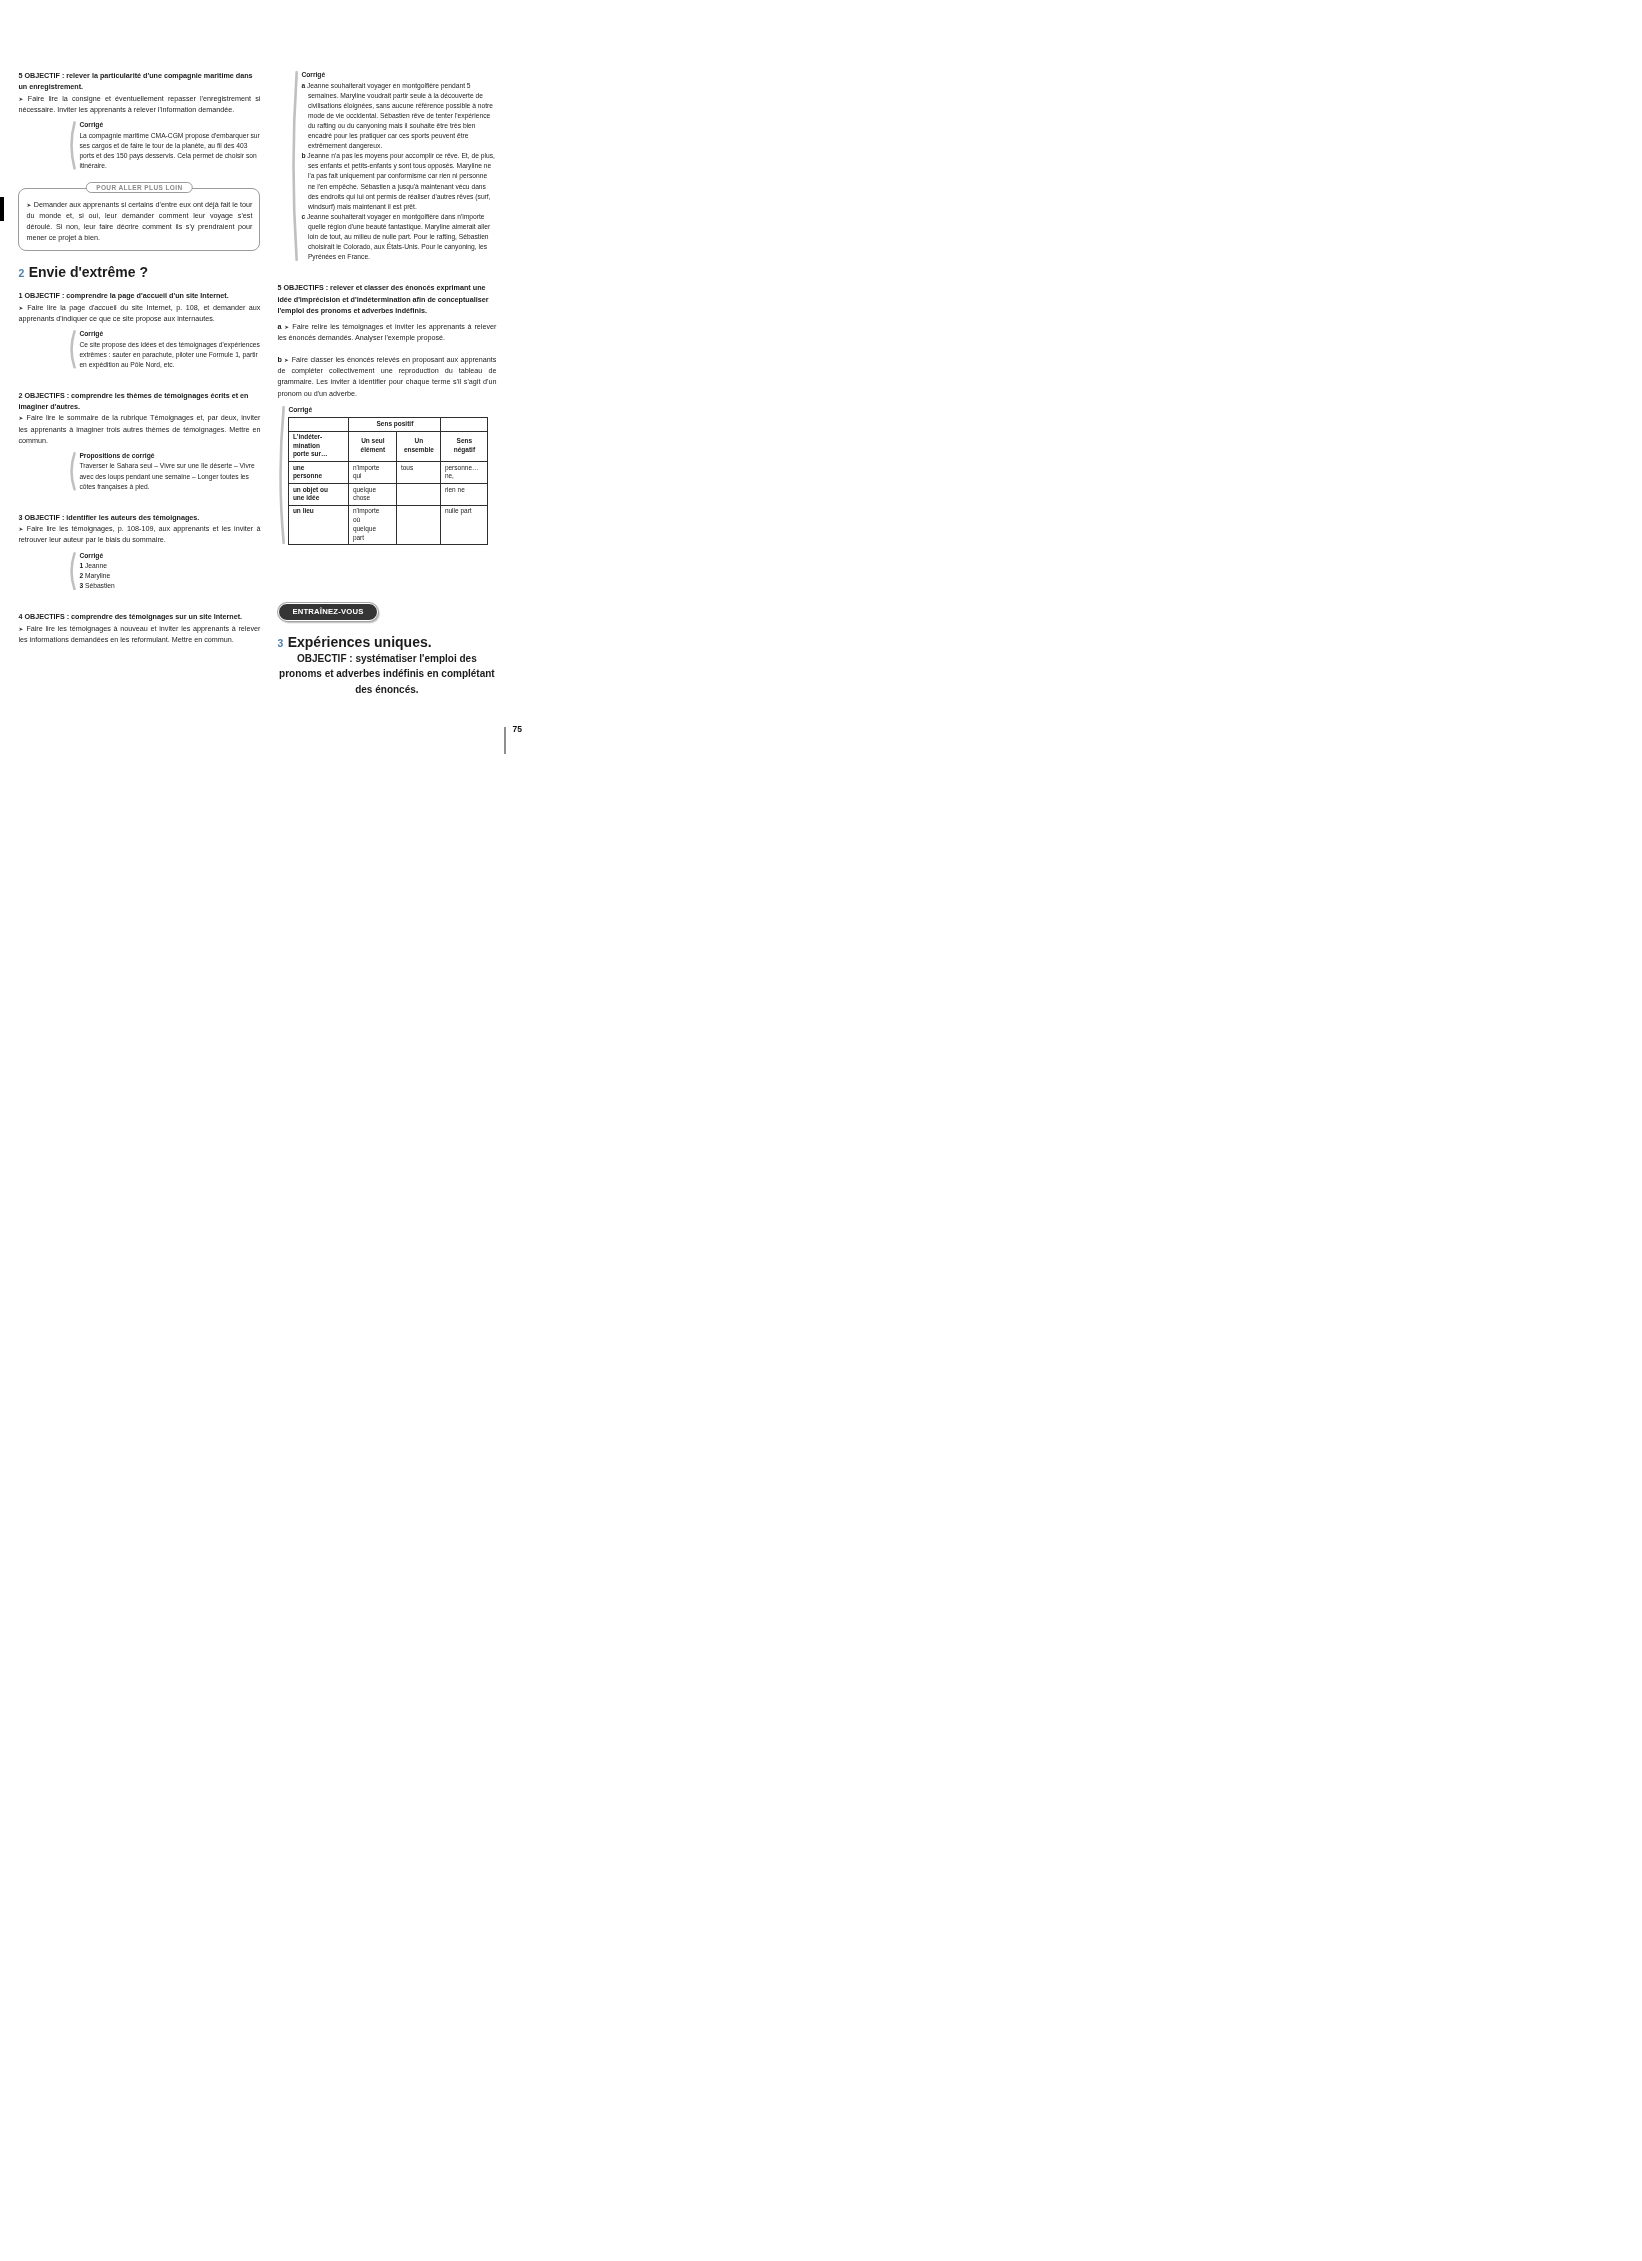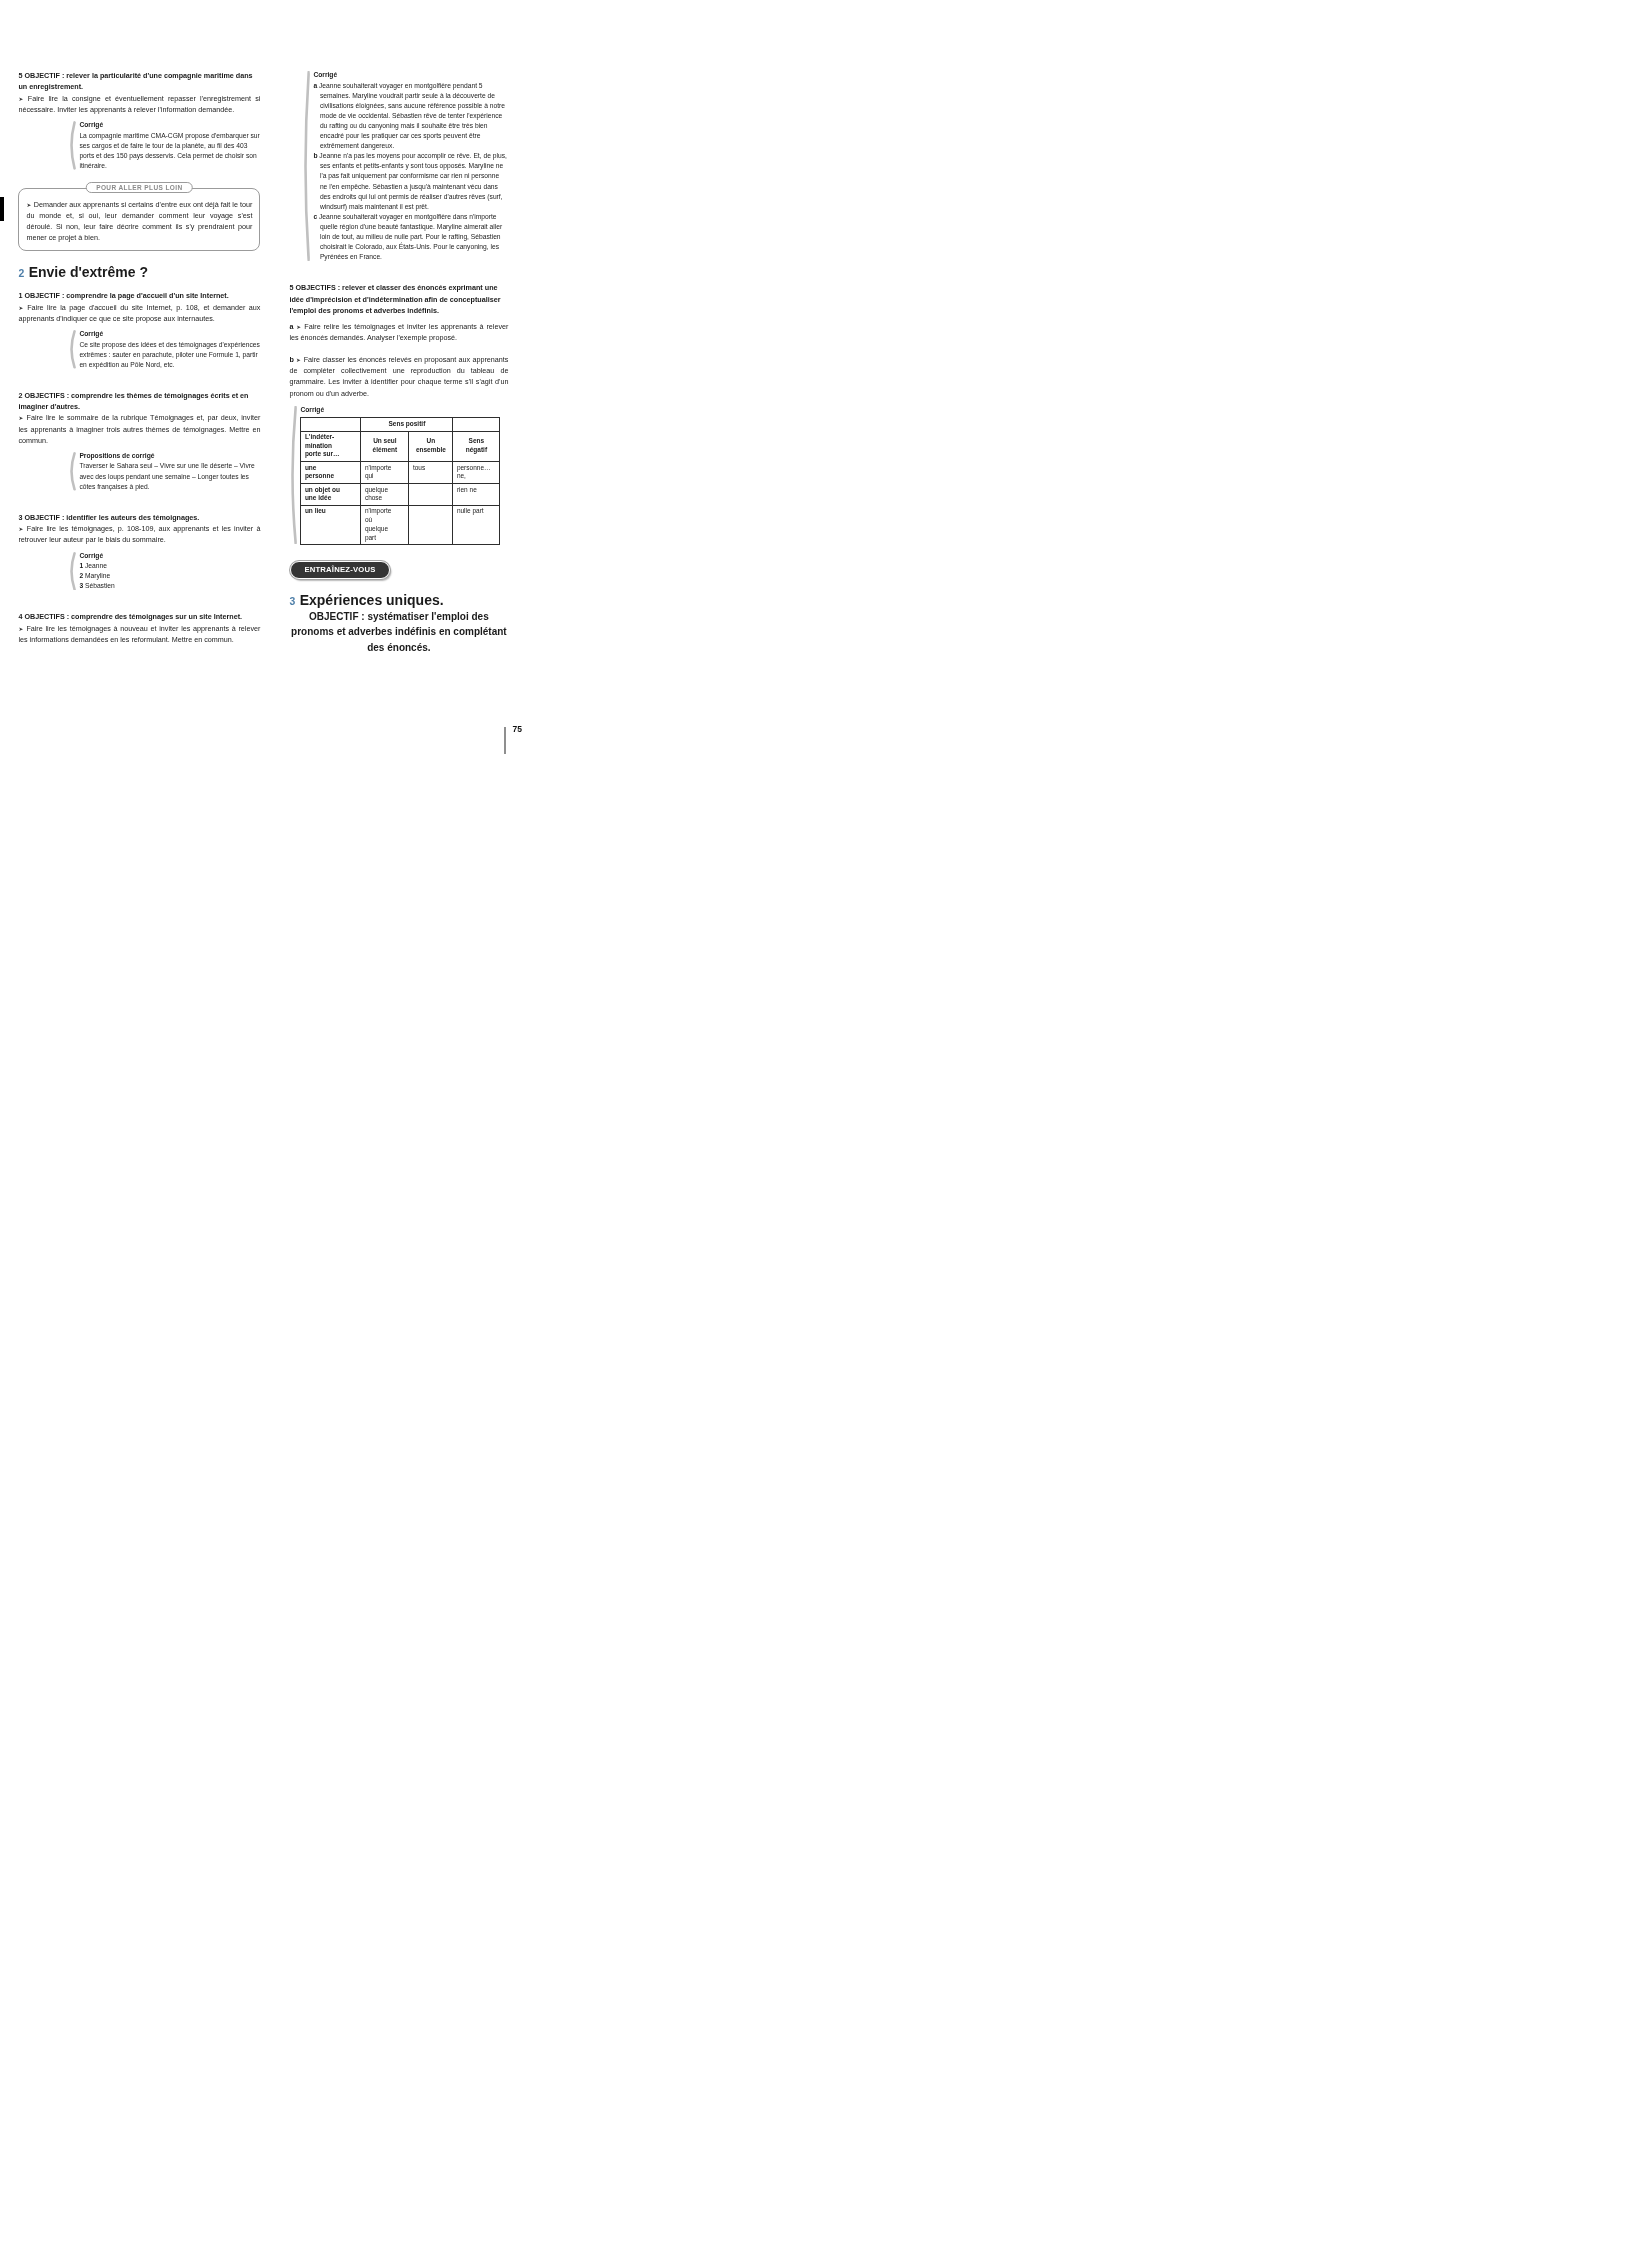--- a/index.html
+++ b/index.html
@@ -7,21 +7,21 @@
   body {
     width:548px; height:754px;
     position:relative; overflow:hidden;
     font-family:"Liberation Sans", sans-serif;
     color:#1b1b1b;
     -webkit-font-smoothing:antialiased;
   }
   .page {
     position:absolute; inset:0;
     padding:58px 42px 0 18.4px;
-    display:flex; gap:29px;
+    display:flex; gap:17px;
   }
   .col-left  { width:242px; flex:none; }
   .col-right { width:219px; flex:none; }
 
   
   .obj-heading {
     font-weight:bold; font-size:7.2px; line-height:1.55;
     margin-top:20px;
   }
   .col-left > .obj-heading:first-child { margin-top:12px; }
@@ -91,20 +91,21 @@
 
   
   .entrainez-wrap { margin-top:16px; padding-left:1px; }
   .entrainez {
     display:inline-block;
     background:#353535; color:#ffffff;
     font-weight:bold; font-size:7.7px; letter-spacing:0.2px;
     padding:3px 13px 3.5px 13px;
     border:1.5px solid #ffffff; border-radius:10px;
     box-shadow:0 0 0 1px #a4a4a4, 1.5px 2px 1.5px rgba(0,0,0,0.28);
+    margin-top:42px;
   }
 
   
   .print-mark { position:absolute; left:0; top:197px; width:4px; height:24px; background:#000000; }
   .pagenum-rule { position:absolute; right:42px; bottom:0; width:2px; height:27px; background:#8f8f8f; }
   .pagenum { position:absolute; right:26px; bottom:20px; font-weight:bold; font-size:8.5px; color:#111; }
 </style>
 </head>
 <body>
 

